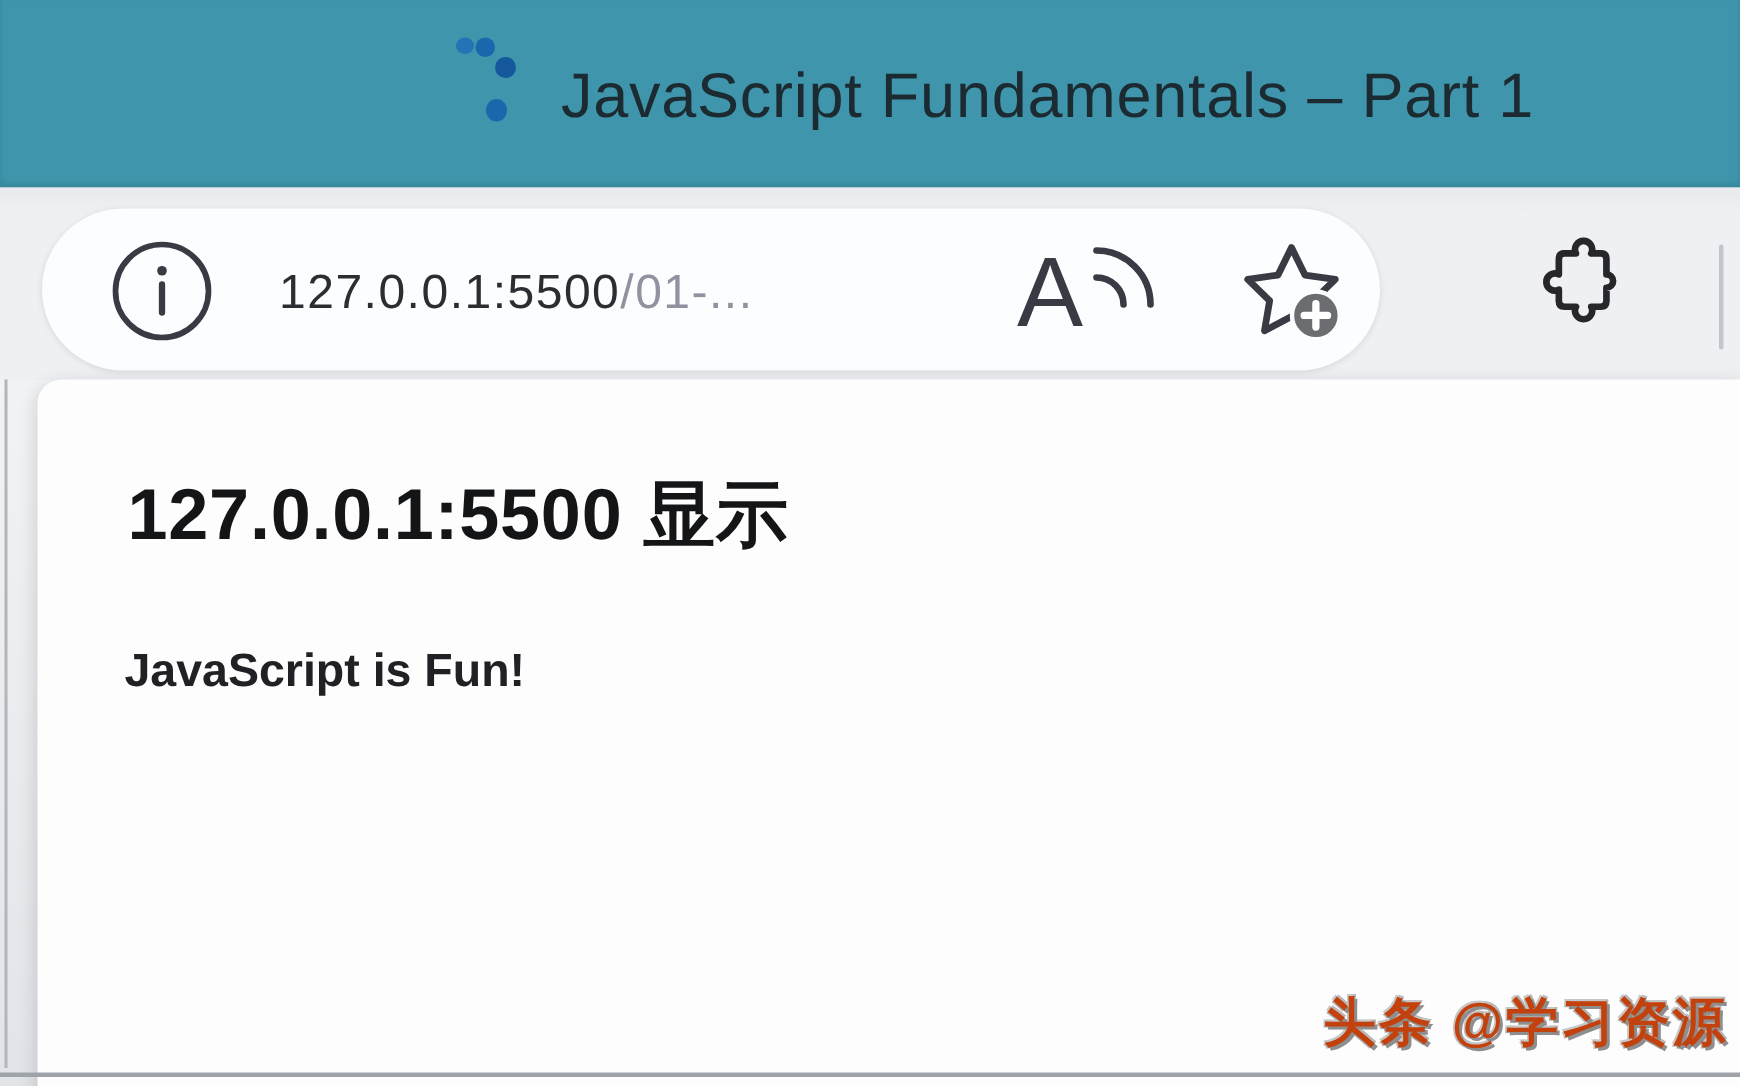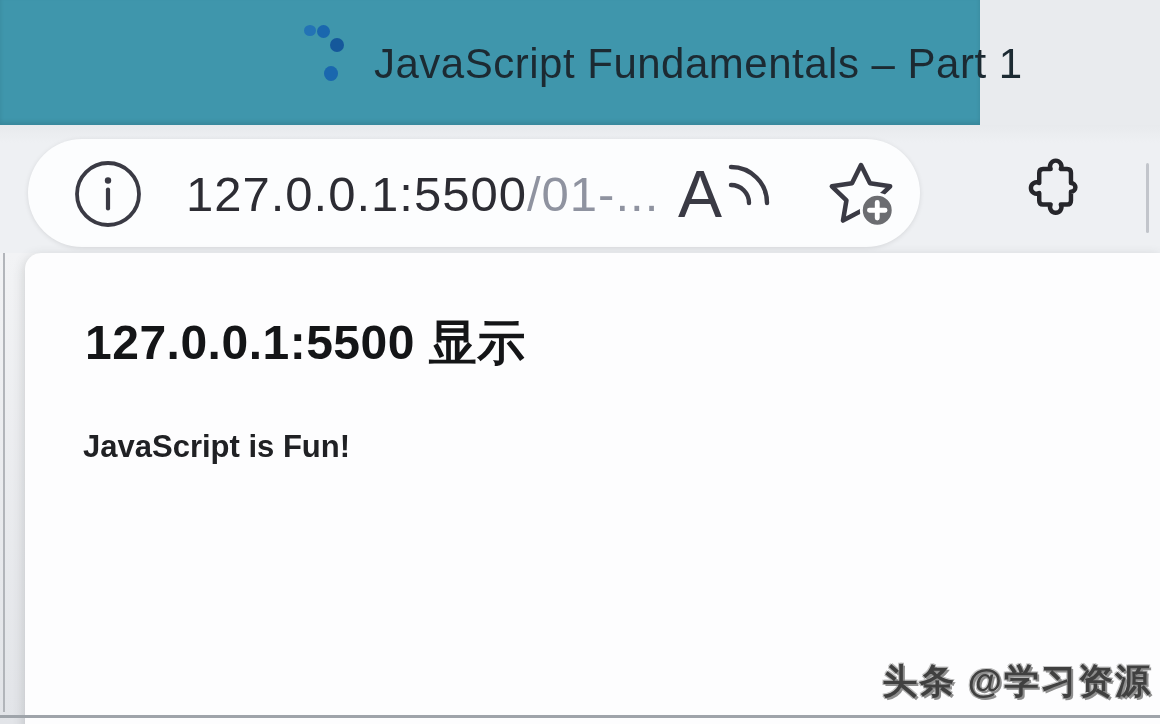--- a/index.html
+++ b/index.html
@@ -5,21 +5,21 @@
   * { margin:0; padding:0; box-sizing:border-box; }
   html,body { width:1160px; height:724px; }
   .screen {
     position:relative; width:1160px; height:724px; overflow:hidden;
     background:#e9ebee;
     font-family:"Liberation Sans","DejaVu Sans",sans-serif;
   }
 
   
   .title-bar {
-    position:absolute; left:0; top:0; width:980px; height:125px;
+    position:absolute; left:0; top:0; width:1160px; height:125px;
     background:#3f96ac;
     box-shadow: inset 0 -3px 4px rgba(0,0,0,.10);
   }
   .fav-dot { position:absolute; border-radius:50%; background:#1a67ae; }
   .fav-dot.d1 { left:304px; top:25px; width:12px; height:11px; background:#2373b5; }
   .fav-dot.d2 { left:317px; top:25px; width:13px; height:13px; }
   .fav-dot.d3 { left:330px; top:38px; width:14px; height:14px; background:#15589b; }
   .fav-dot.d4 { left:324px; top:66px; width:14px; height:15px; }
   .title-text {
     position:absolute; left:374px; top:0; height:125px; line-height:128px;
@@ -32,21 +32,21 @@
     background:linear-gradient(180deg,#e8eaed 0%, #eef0f3 14%);
   }
   .address-pill {
     position:absolute; left:28px; top:14px; width:892px; height:108px;
     border-radius:54px; background:#fcfdfe;
     box-shadow:0 1px 5px rgba(0,0,0,.10);
   }
   .info-svg { position:absolute; left:44px; top:19px; cursor:pointer; }
   .url {
     position:absolute; left:158px; top:0; height:108px; line-height:111px;
-    font-size:49px; color:#2c2c33; letter-spacing:1px; white-space:nowrap;
+    font-size:32px; color:#2c2c33; letter-spacing:1px; white-space:nowrap;
   }
   .url-path { color:#8f93a0; }
   .read-aloud { position:absolute; left:648px; top:0; width:104px; height:108px; cursor:pointer; }
   .ra-a {
     position:absolute; left:2px; top:24px; font-size:66px; line-height:62px;
     font-weight:400; color:#3a3a44;
   }
   .ra-arcs { position:absolute; left:52px; top:10px; }
   .star-svg { position:absolute; left:794px; top:16px; cursor:pointer; }
   .puzzle-svg { position:absolute; left:1024px; top:30px; cursor:pointer; }
@@ -72,21 +72,21 @@
   }
   .dialog-message {
     position:absolute; left:58px; top:176px;
     font-size:31px; font-weight:700; color:#202124; white-space:nowrap;
   }
   .bottom-line { position:absolute; left:0; top:715px; width:1160px; height:3px; background:#9fa4aa; }
 
   
   .watermark {
     position:absolute; right:8px; top:658px;
-    font-size:35px; font-weight:700; color:#404040; letter-spacing:2px; white-space:nowrap;
+    font-size:35px; font-weight:700; color:#c2410c; letter-spacing:2px; white-space:nowrap;
     text-shadow:2px 2px 0 #8e8e8e, -1px -1px 0 #c6c6c6, 1px -1px 0 #b5b5b5, -1px 1px 0 #b5b5b5;
   }
 </style>
 </head>
 <body>
 
 <div class="screen">
 
   <div class="title-bar">
     <div>

